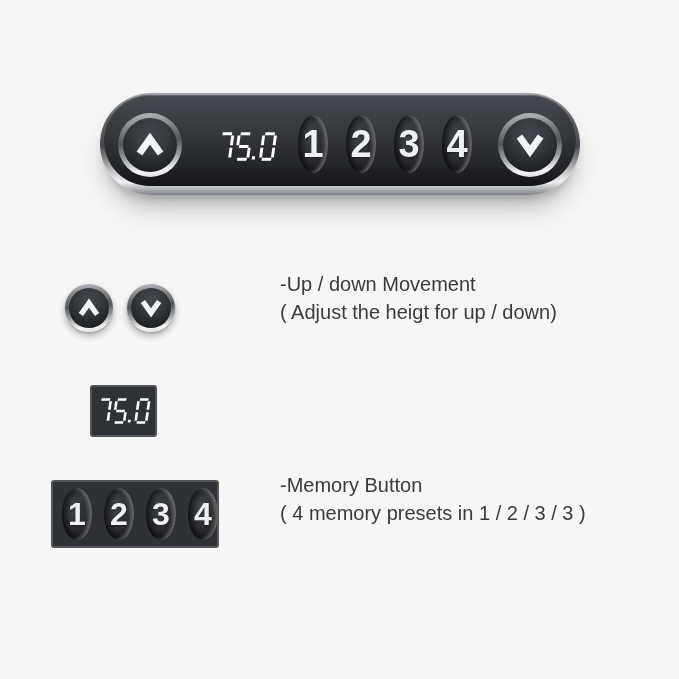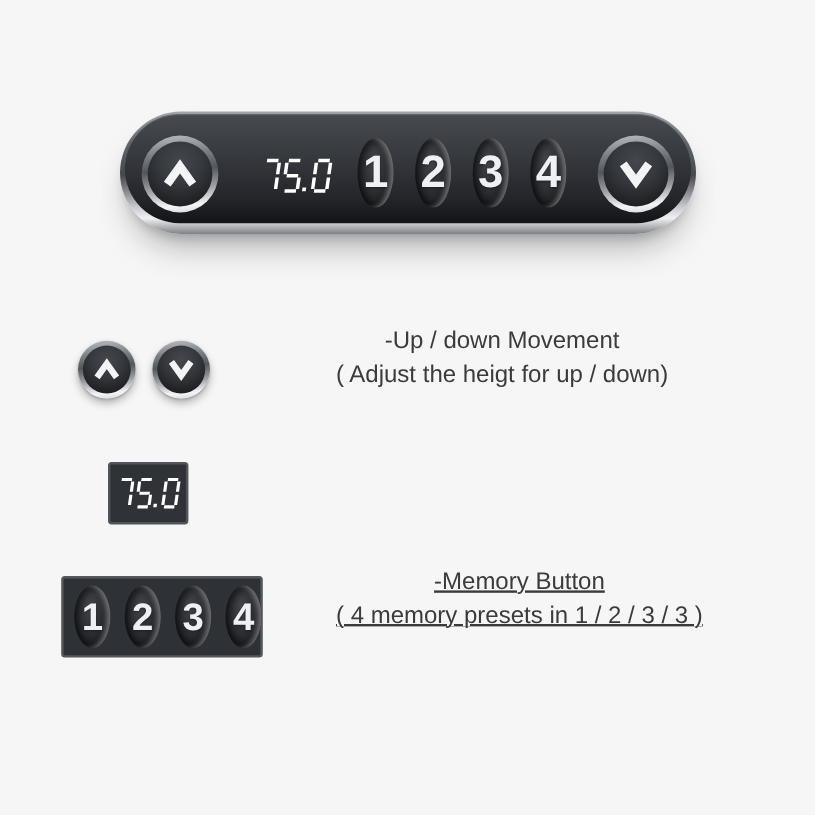--- a/index.html
+++ b/index.html
@@ -73,22 +73,22 @@
 
   .strip {
     position:absolute; left:51px; top:480px; width:168px; height:68px;
     box-sizing:border-box; background:#2e3136; border:2px solid #54575b; border-radius:3px;
   }
   .strip .oval { width:30px; height:52px; top:6px; }
   .strip .oval span { font-size:32px; }
   .sv1 { left:9px; } .sv2 { left:51px; } .sv3 { left:93px; } .sv4 { left:135px; }
 
   
-  .ltext { position:absolute; left:280px; color:#3b3b3b; font-size:20px; line-height:27.5px;text-align:center; }
-  .lt1 { top:271px; } .lt2 { top:383px; } .lt3 { top:472px;text-decoration:underline; }
+  .ltext { position:absolute; left:280px; color:#3b3b3b; font-size:20px; line-height:27.5px; }
+  .lt1 { top:271px; } .lt2 { top:383px; } .lt3 { top:472px; }
 </style>
 </head>
 <body>
 
 <div class="stage">
 
   <div class="panel">
     <div class="panel-face"></div>
 
     <div class="rbtn rbtn-main" style="left:18px; top:20px;">

